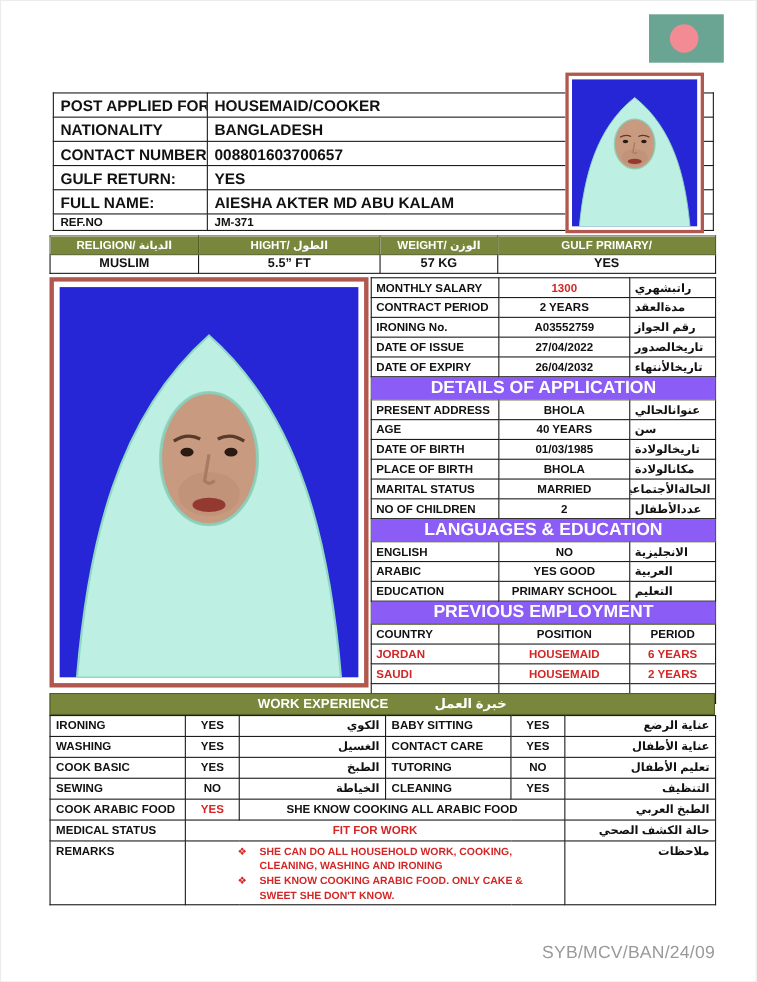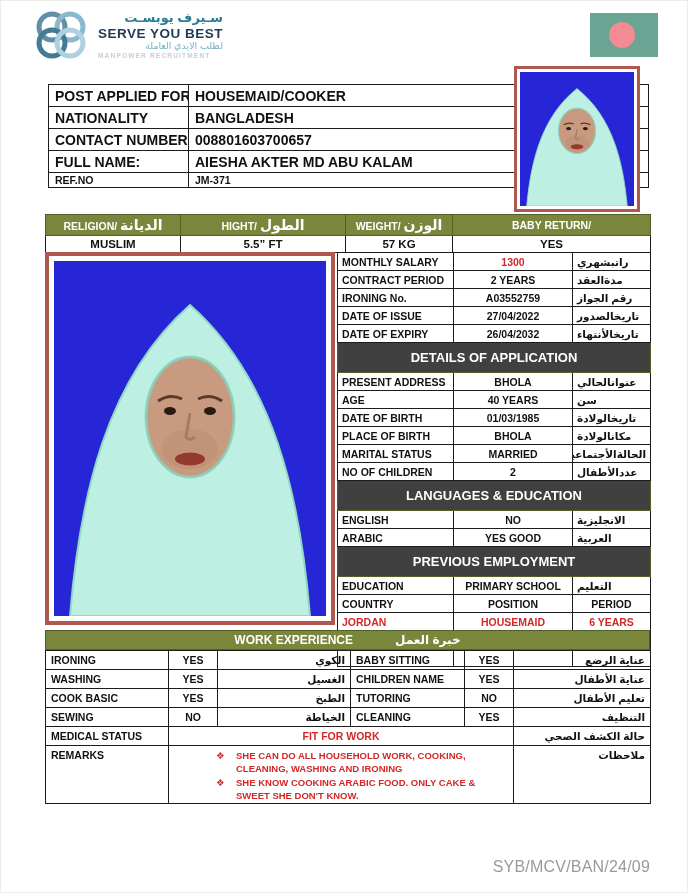--- a/index.html
+++ b/index.html
@@ -31,34 +31,34 @@
 
   
   .photo-small { position: absolute; left: 514px; top: 66px; width: 126px; height: 146px;
     border: 3px solid #b2574d; background: #fff; padding: 3px; }
   .photo-small svg { display: block; }
 
   
   .attr-table { position: absolute; left: 45px; top: 214px; width: 605px; }
   .attr-table td { text-align: center; }
   .attr-table .hdr { background: #78873b; color: #fff; font-size: 10.5px; padding: 2px 2px; border-color: #555e28; }
-  .attr-table .hdr .hdr-ar { font-size: 14px; text-align: right; }
+  .attr-table .hdr .hdr-ar { font-size: 10px; text-align: right; }
   .attr-table .val { font-size: 11.5px; padding: 2px; }
 
   
   .photo-large { position: absolute; left: 45px; top: 252px; width: 290px; height: 373px;
     border: 4px solid #b2574d; background: #fff; padding: 5px; }
   .photo-large svg { display: block; }
 
   
   .details-table { position: absolute; left: 337px; top: 252px; width: 313px; height: 378px; }
   .details-table td { font-size: 10.5px; padding: 1px 4px; height: 18px; }
   .details-table td.val { text-align: center; }
   .details-table td.ar { text-align: left; direction: rtl; font-size: 10.5px; }
-  .details-table td.bar { background: #404040; color: #fff; text-align: center; font-size: 13px; height: 30px; border-color: #555e28; }
+  .details-table td.bar { background: #8b5cf6; color: #fff; text-align: center; font-size: 16px; height: 20px; border-color: #555e28; }
   .details-table td.chdr { text-align: center; margin-top: 28px; }
 
   .red { color: #d32727 !important; }
 
   
   .work-bar { position: absolute; left: 45px; top: 630px; width: 605px; height: 20px;
     background: #78873b; border: 1px solid #555e28; color: #fff; display: flex;
     align-items: center; justify-content: center; gap: 42px; font-weight: bold; font-size: 12px; }
   .work-bar .ar { direction: rtl; font-size: 12px; }
 
@@ -72,36 +72,20 @@
   .remark-item { display: flex; gap: 10px; font-size: 9.5px; line-height: 1.4; color: #d32727; font-weight: bold; text-align: left; }
   .remark-item .bullet { flex: 0 0 10px; }
 
   .ref-code { position: absolute; right: 38px; top: 858px; font-size: 16px; color: #9a9a9a; font-weight: normal; letter-spacing: .2px; }
 </style>
 </head>
 <body>
 
 <div class="page">
 
-  <div class="logo">
-    <svg width="62" height="58" viewBox="0 0 62 58">
-      <g fill="none" opacity="0.92">
-        <circle cx="22" cy="21" r="13" stroke="#55869e" stroke-width="5"></circle>
-        <circle cx="40" cy="21" r="13" stroke="#7fb3cb" stroke-width="5"></circle>
-        <circle cx="22" cy="37" r="13" stroke="#35708c" stroke-width="5"></circle>
-        <circle cx="40" cy="37" r="13" stroke="#a9cddd" stroke-width="5"></circle>
-      </g>
-    </svg>
-    <div class="logo-text">
-      <span class="logo-ar-top">سـيرف يوبسـت</span>
-      <span class="logo-en">SERVE YOU BEST</span>
-      <span class="logo-ar-sub">لطلب الايدي العاملة</span>
-      <span class="logo-tag">MANPOWER RECRUITMENT</span>
-    </div>
-  </div>
 
   <div class="flag">
     <div class="flag-circle"></div>
   </div>
 
   <table class="top-table">
     <colgroup>
         <col style="width:140px">
         <col style="width:460px">
       </colgroup>
@@ -110,20 +94,24 @@
       <td>POST APPLIED FOR</td>
       <td>HOUSEMAID/COOKER</td>
     </tr>
     <tr>
       <td>NATIONALITY</td>
       <td>BANGLADESH</td>
     </tr>
     <tr>
       <td>CONTACT NUMBER:</td>
       <td>008801603700657</td>
+    </tr>
+    <tr>
+      <td>GULF RETURN:</td>
+      <td>YES</td>
     </tr>
     <tr>
       <td>FULL NAME:</td>
       <td>AIESHA AKTER MD ABU KALAM</td>
     </tr>
     <tr class="slim">
       <td>REF.NO</td>
       <td>JM-371</td>
     </tr>
   </tbody>
@@ -160,21 +148,21 @@
       </td>
       <td class="hdr">
         <span>HIGHT/</span>
         <span class="hdr-ar">الطول</span>
       </td>
       <td class="hdr">
         <span>WEIGHT/</span>
         <span class="hdr-ar">الوزن</span>
       </td>
       <td class="hdr">
-        <span>BABY RETURN/</span>
+        <span>GULF PRIMARY/</span>
       </td>
     </tr>
     <tr>
       <td class="val">MUSLIM</td>
       <td class="val">5.5”  FT</td>
       <td class="val">57 KG</td>
       <td class="val">YES</td>
     </tr>
   </tbody>
     </table>
@@ -269,27 +257,27 @@
       <td>ENGLISH</td>
       <td class="val">NO</td>
       <td class="ar">الانجليزية</td>
     </tr>
     <tr>
       <td>ARABIC</td>
       <td class="val">YES GOOD</td>
       <td class="ar">العربية</td>
     </tr>
     <tr>
-      <td class="bar" colspan="3">PREVIOUS EMPLOYMENT</td>
-    </tr>
-
-    <tr>
       <td>EDUCATION</td>
       <td class="val">PRIMARY SCHOOL</td>
       <td class="ar">التعليم</td>
+    </tr>
+
+    <tr>
+      <td class="bar" colspan="3">PREVIOUS EMPLOYMENT</td>
     </tr>
     <tr>
       <td>COUNTRY</td>
       <td class="chdr">POSITION</td>
       <td class="chdr">PERIOD</td>
     </tr>
     <tr>
       <td class="red">JORDAN</td>
       <td class="val red">HOUSEMAID</td>
       <td class="val red">6 YEARS</td>
@@ -327,39 +315,45 @@
       <td class="val">YES</td>
       <td class="ar">الكوي</td>
       <td>BABY SITTING</td>
       <td class="val">YES</td>
       <td class="ar">عناية الرضع</td>
     </tr>
     <tr>
       <td>WASHING</td>
       <td class="val">YES</td>
       <td class="ar">الغسيل</td>
-      <td>CHILDREN NAME</td>
+      <td>CONTACT CARE</td>
       <td class="val">YES</td>
       <td class="ar">عناية الأطفال</td>
     </tr>
     <tr>
       <td>COOK BASIC</td>
       <td class="val">YES</td>
       <td class="ar">الطبخ</td>
       <td>TUTORING</td>
       <td class="val">NO</td>
       <td class="ar">تعليم الأطفال</td>
     </tr>
     <tr>
       <td>SEWING</td>
       <td class="val">NO</td>
       <td class="ar">الخياطة</td>
       <td>CLEANING</td>
       <td class="val">YES</td>
       <td class="ar">التنظيف</td>
+    </tr>
+    <tr>
+      <td>COOK ARABIC FOOD</td>
+      <td class="val red">YES</td>
+      <td class="note" colspan="3">SHE KNOW COOKING ALL ARABIC FOOD</td>
+      <td class="ar">الطبخ العربي</td>
     </tr>
     <tr>
       <td>MEDICAL STATUS</td>
       <td class="note red" colspan="4">FIT FOR WORK</td>
       <td class="ar">حالة الكشف الصحي</td>
     </tr>
     <tr class="remarks">
       <td>REMARKS</td>
       <td colspan="4">
         <div class="remarks-list">

